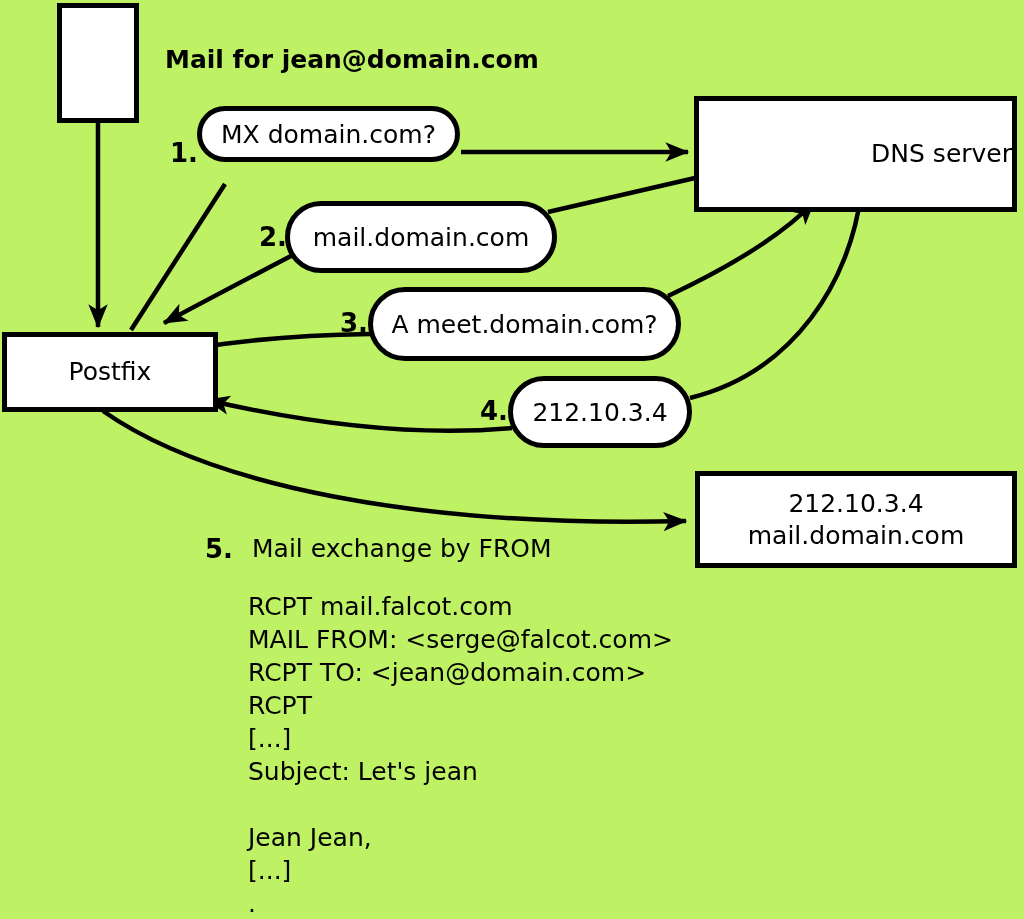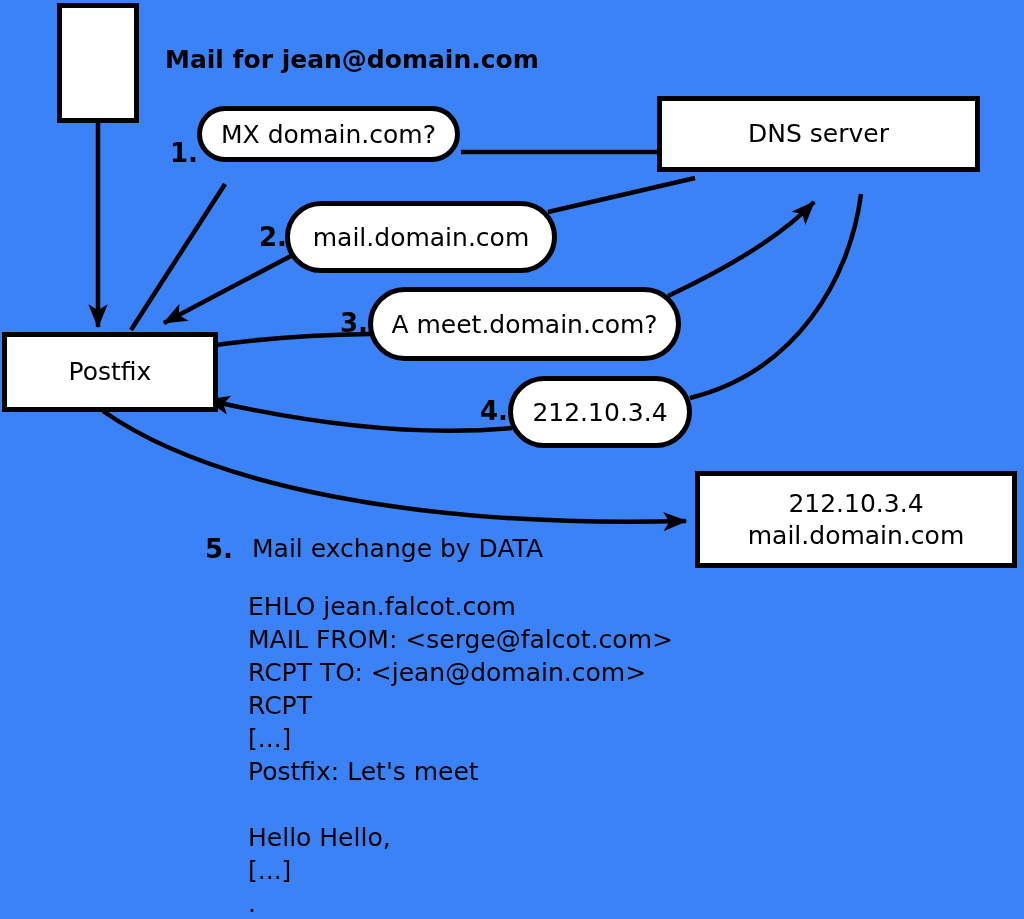--- a/index.html
+++ b/index.html
@@ -1,17 +1,17 @@
 <!DOCTYPE html>
 <html><head>
 <meta charset="utf-8">
 <style>
   html,body{margin:0;padding:0;background:#ffffff;}
   .canvas{
-    position:relative;width:1024px;height:919px;background:#3b82f6;
+    position:relative;width:1024px;height:919px;background:#bef264;
     font-family:"DejaVu Sans","Liberation Sans",sans-serif;color:#000;
     overflow:hidden;
   }
   .wires{position:absolute;left:0;top:0;width:1024px;height:919px;}
   .node{
     position:absolute;background:#ffffff;border:5px solid #000;
     box-sizing:border-box;display:flex;align-items:center;justify-content:center;
     font-size:25px;line-height:1.25;text-align:center;
   }
   .pill{
@@ -59,21 +59,21 @@
       <path d="M861,194 C850,280 795,372 690,398"></path>
       <path d="M512,428 Q380,440 207,400" marker-end="url(#ah)"></path>
       <path d="M103,411 C210,486 420,528 686,521" marker-end="url(#ah)"></path>
     </g>
   </svg>
 
   <div class="node" style="left:57px;top:3px;width:82px;height:120px;"></div>
 
   <div class="title">Mail for jean@domain.com</div>
 
-  <div class="node" style="left:657px;top:96px;width:323px;height:76px;">
+  <div class="node" style="left:694px;top:96px;width:323px;height:116px;justify-content:flex-end;">
     <span>DNS server</span>
   </div>
 
   <div class="node" style="left:2px;top:332px;width:216px;height:80px;">
     <span>Postfix</span>
   </div>
 
   <div class="node" style="left:695px;top:471px;width:322px;height:97px;">
     <div>
       <div class="dest-line">212.10.3.4</div>
@@ -95,28 +95,28 @@
   <div class="pill" style="left:368px;top:287px;width:313px;height:74px;">
     <span>A meet.domain.com?</span>
   </div>
 
   <div class="stepnum" style="left:448px;top:396px;">4.</div>
   <div class="pill" style="left:508px;top:376px;width:184px;height:72px;">
     <span>212.10.3.4</span>
   </div>
 
   <div class="stepnum" style="left:173px;top:534px;">5.</div>
-  <div class="step5-label">Mail exchange by DATA</div>
+  <div class="step5-label">Mail exchange by FROM</div>
 
   <div class="smtp">
-    <div class="smtp-line">EHLO jean.falcot.com</div>
+    <div class="smtp-line">RCPT mail.falcot.com</div>
     <div class="smtp-line">MAIL FROM: &lt;serge@falcot.com&gt;</div>
     <div class="smtp-line">RCPT TO: &lt;jean@domain.com&gt;</div>
     <div class="smtp-line">RCPT</div>
     <div class="smtp-line">[...]</div>
-    <div class="smtp-line">Postfix: Let's meet</div>
+    <div class="smtp-line">Subject: Let's jean</div>
     <div class="smtp-line"></div>
-    <div class="smtp-line">Hello Hello,</div>
+    <div class="smtp-line">Jean Jean,</div>
     <div class="smtp-line">[...]</div>
     <div class="smtp-line">.</div>
   </div>
 
 </div>
 
 </body></html>

